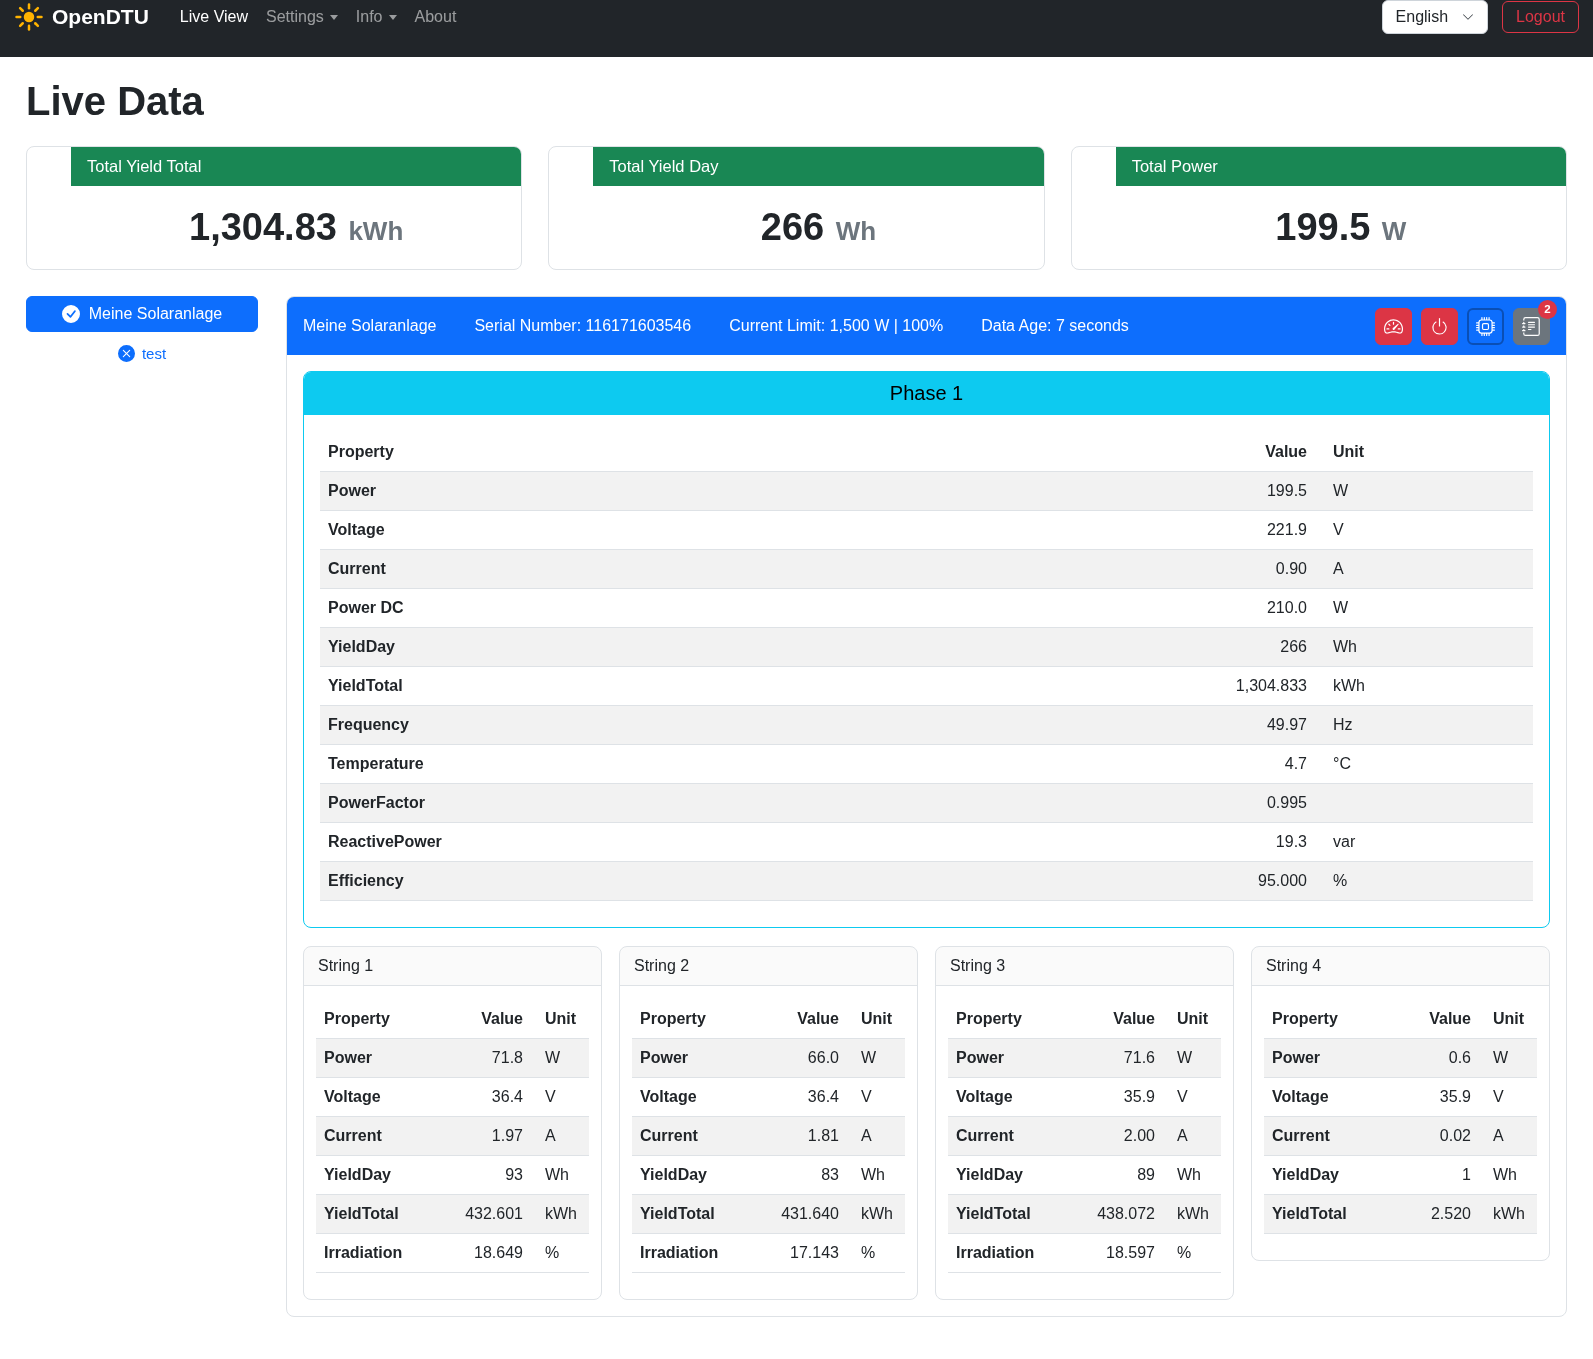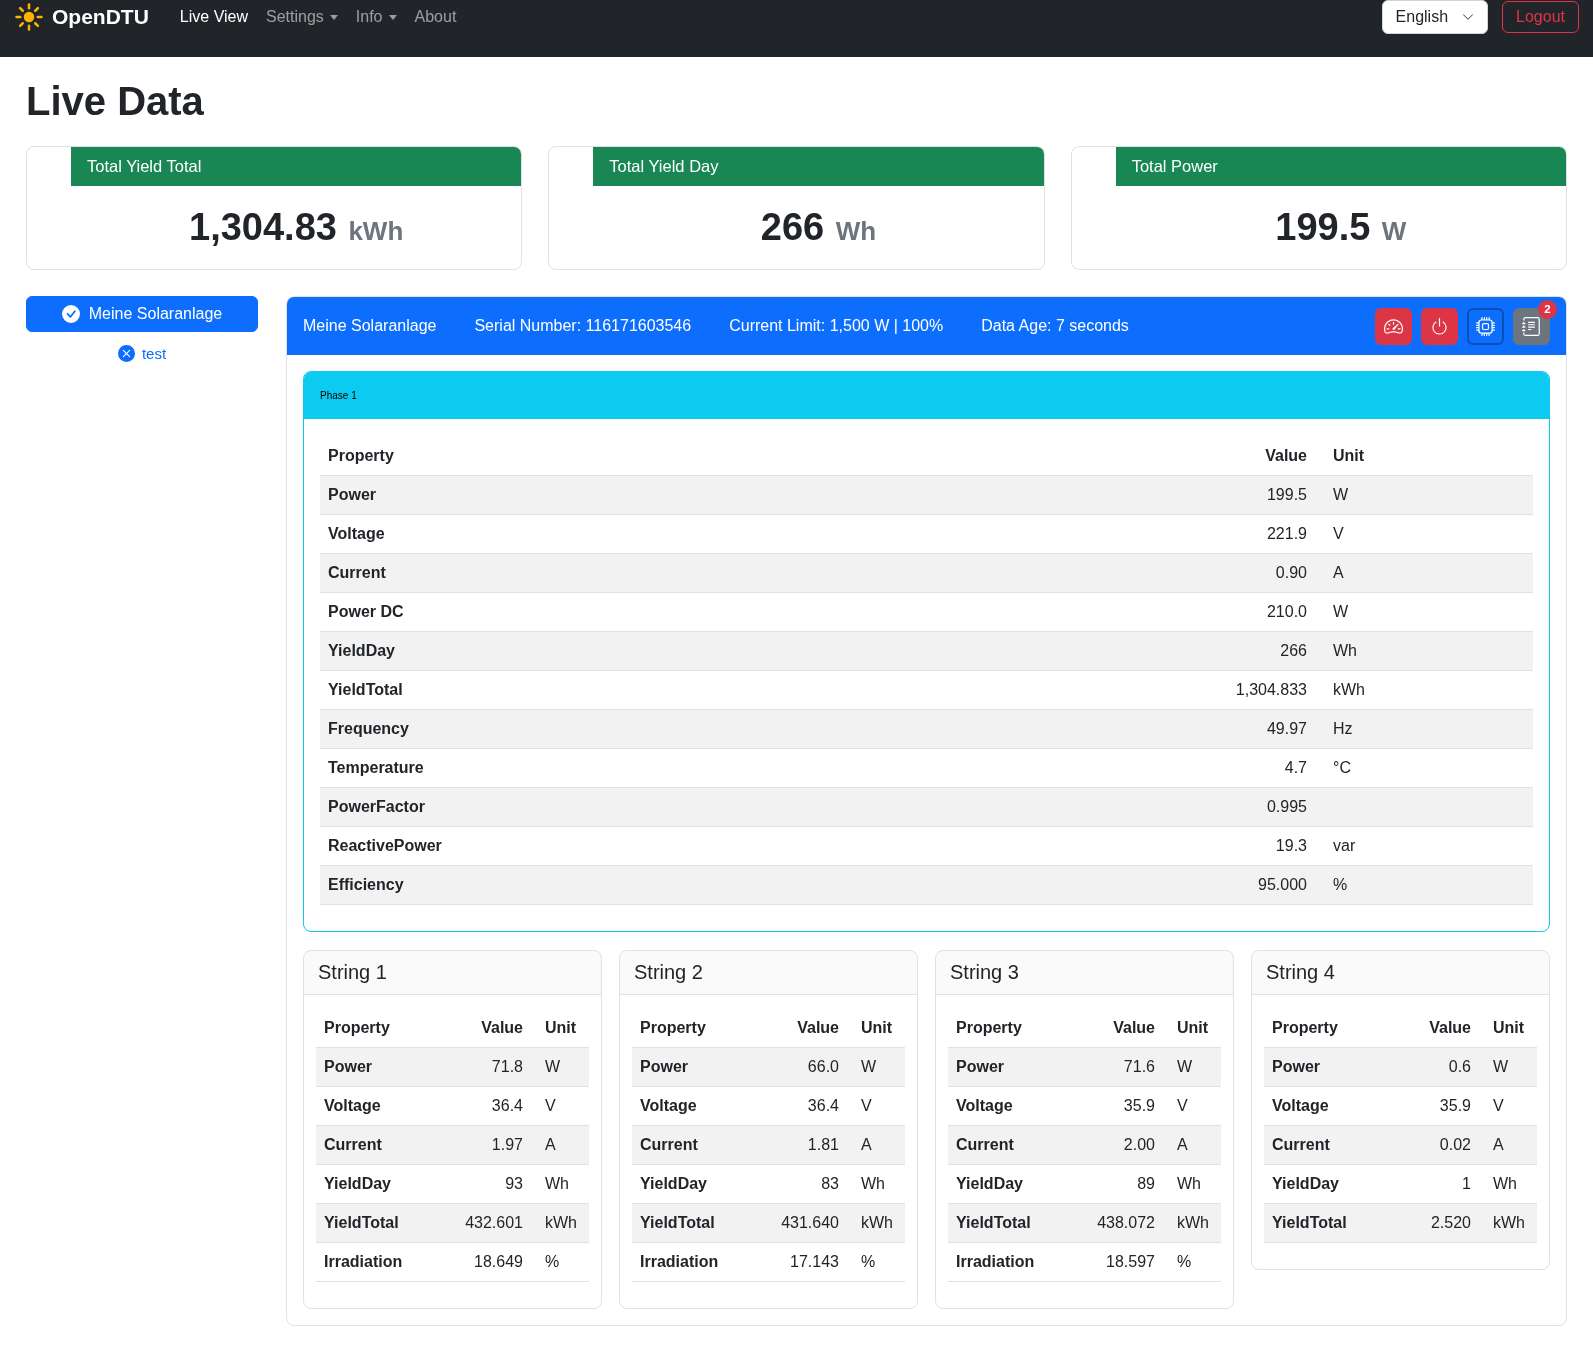--- a/index.html
+++ b/index.html
@@ -44,38 +44,38 @@
   .panel-actions { display:flex; gap:9px; }
   .icon-btn { width:37px; height:37px; border-radius:6px; display:flex; align-items:center; justify-content:center; border:1px solid transparent; cursor:pointer; position:relative; padding:0; }
   .icon-btn.danger { background:#dc3545; border-color:#dc3545; }
   .icon-btn.primary { background:#0d6efd; border-color:#0a4fb5; border-width:2px; }
   .icon-btn.secondary { background:#6c757d; border-color:#6c757d; }
   .badge { position:absolute; top:-9px; right:-8px; background:#dc3545; color:#fff; font-size:11.5px; min-width:19px; height:19px; border-radius:10px; display:flex; align-items:center; justify-content:center; padding:0 5px; font-weight:700; }
   .panel-body { padding:16px; }
 
   
   .phase-card { border:1px solid #0dcaf0; border-radius:8px; margin-bottom:18px; background:#fff; }
-  .phase-header { background:#0dcaf0; color:#000; padding:18px 16px; border-radius:7px 7px 0 0; font-size:10px; }
+  .phase-header { background:#0dcaf0; color:#000; padding:10px 16px; border-radius:7px 7px 0 0; font-size:20px;text-align:center; }
   .phase-body { padding:18px 16px 26px; }
 
   table { width:100%; border-collapse:collapse; }
   th, td { padding:10px 8px; text-align:left; border-bottom:1px solid #dee2e6; font-size:16px; color:#212529; }
   thead th { font-weight:700; }
   tbody th { font-weight:700; }
   tbody tr:nth-child(odd) { background:rgba(0,0,0,.05); }
   th.col-val, td.val { text-align:right; }
   .phase-table th.col-val, .phase-table td.val { width:120px; }
   .phase-table th.col-unit, .phase-table td.unit { width:218px; padding-left:18px; }
   .string-table th.col-val, .string-table td.val { width:90px; }
   .string-table th.col-unit, .string-table td.unit { width:58px; padding-left:14px; }
 
   
   .strings-row { display:flex; gap:17px; align-items:flex-start; }
   .string-card { flex:1; border:1px solid #dee2e6; border-radius:8px; background:#fff; }
-  .string-header { padding:10px 14px; border-bottom:1px solid #dee2e6; background:rgba(0,0,0,.02); border-radius:7px 7px 0 0; font-size:20px; }
+  .string-header { padding:10px 14px; border-bottom:1px solid #dee2e6; background:rgba(0,0,0,.02); border-radius:7px 7px 0 0; font-size:16px; }
   .string-body { padding:14px 12px 26px; }
 
   svg { display:block; }
 </style>
 </head>
 <body>
 
 <nav class="navbar">
   <div class="nav-left">
     <a class="brand">

